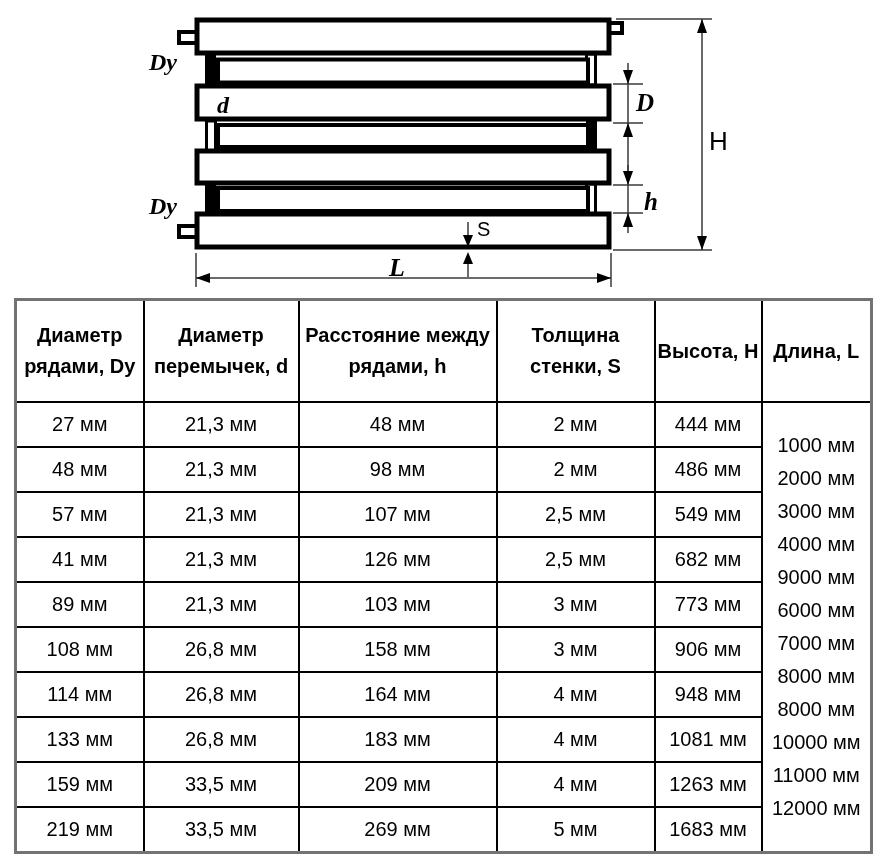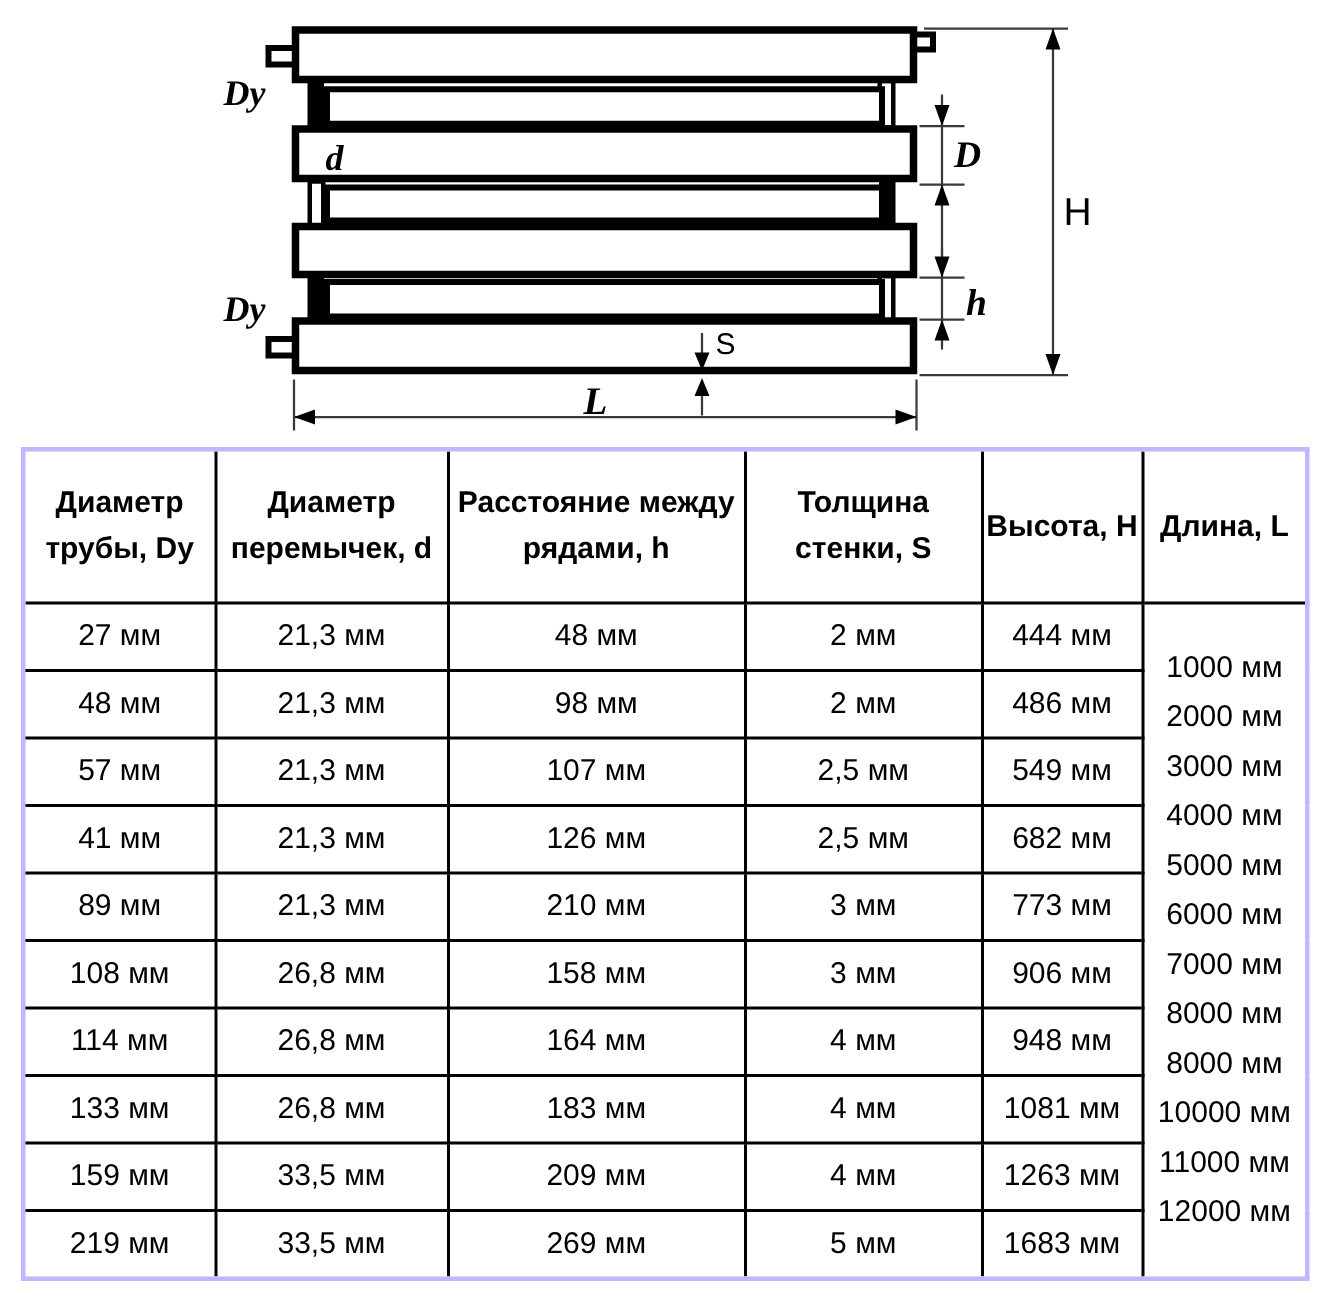--- a/index.html
+++ b/index.html
@@ -5,21 +5,21 @@
   html,body{margin:0;padding:0;background:#fff;}
   #page{position:relative;width:882px;height:867px;background:#fff;
         font-family:"Liberation Sans",sans-serif;color:#000;overflow:hidden;}
   #diagram{position:absolute;left:0;top:0;}
   svg text{fill:#000;}
   .dimlbl-serif{font-family:"Liberation Serif",serif;font-style:italic;font-weight:bold;}
   .dimlbl-sans{font-family:"Liberation Sans",sans-serif;font-weight:normal;}
 
   table.spec{position:absolute;left:14px;top:298px;width:856px;
              border-collapse:collapse;table-layout:fixed;
-             border:3px solid #c4b5fd;padding-left:28px;}
+             border:3px solid #737373;padding-left:28px;}
   table.spec th, table.spec td{
     border:2px solid #000;text-align:center;vertical-align:middle;
     padding:0;font-size:20px;color:#000;background:#fff;overflow:hidden;}
   table.spec th{font-weight:bold;height:100px;line-height:31px;font-size:20px;}
   table.spec td{height:43px;font-weight:normal;}
   td.len-cell{vertical-align:middle;}
   td.len-cell .len-line{line-height:33px;font-size:20px;text-align:center;}
 </style>
 </head>
 <body>
@@ -104,21 +104,21 @@
         <col style="width:155px">
         <col style="width:198px">
       <col style="width:158px">
         <col style="width:107px">
         <col style="width:110px">
     </colgroup>
     <thead>
       <tr>
         <th>
           <div>Диаметр</div>
-            <div>трубы, Dy</div>
+            <div>рядами, Dy</div>
         </th>
         <th>
           <div>Диаметр</div>
             <div>перемычек, d</div>
         </th>
         <th>
           <div>Расстояние между</div>
             <div>рядами, h</div>
         </th>
         <th>
@@ -138,21 +138,21 @@
         <td>27 мм</td>
         <td>21,3 мм</td>
         <td>48 мм</td>
         <td>2 мм</td>
         <td>444 мм</td>
         <td class="len-cell" rowspan="10">
           <div class="len-line">1000 мм</div>
           <div class="len-line">2000 мм</div>
           <div class="len-line">3000 мм</div>
           <div class="len-line">4000 мм</div>
-          <div class="len-line">5000 мм</div>
+          <div class="len-line">9000 мм</div>
           <div class="len-line">6000 мм</div>
           <div class="len-line">7000 мм</div>
           <div class="len-line">8000 мм</div>
           <div class="len-line">8000 мм</div>
           <div class="len-line">10000 мм</div>
           <div class="len-line">11000 мм</div>
           <div class="len-line">12000 мм</div>
         </td>
       </tr>
       <tr>
@@ -172,21 +172,21 @@
       <tr>
         <td>41 мм</td>
         <td>21,3 мм</td>
         <td>126 мм</td>
         <td>2,5 мм</td>
         <td>682 мм</td>
       </tr>
       <tr>
         <td>89 мм</td>
         <td>21,3 мм</td>
-        <td>210 мм</td>
+        <td>103 мм</td>
         <td>3 мм</td>
         <td>773 мм</td>
       </tr>
       <tr>
         <td>108 мм</td>
         <td>26,8 мм</td>
         <td>158 мм</td>
         <td>3 мм</td>
         <td>906 мм</td>
       </tr>

